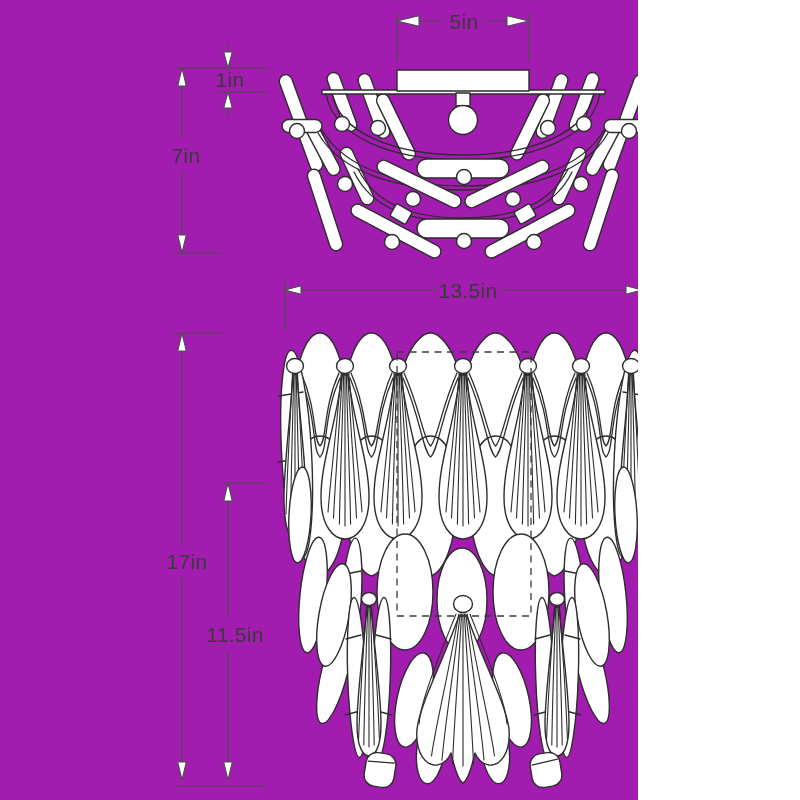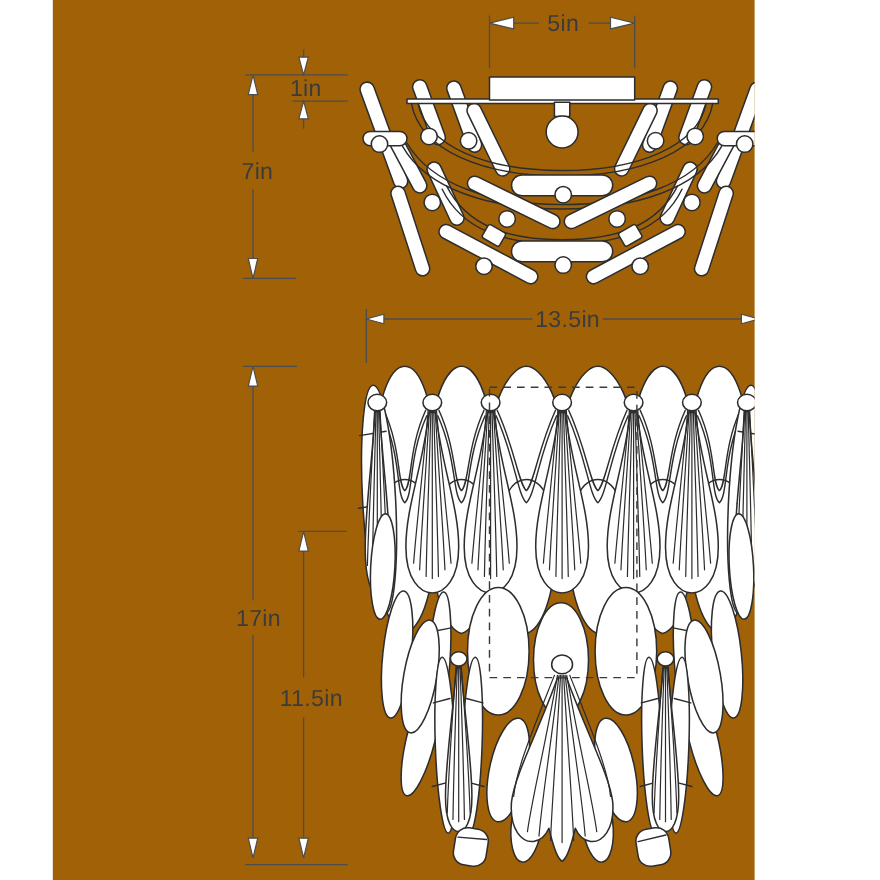--- a/index.html
+++ b/index.html
@@ -1,17 +1,17 @@
 <!DOCTYPE html>
 <html><head>
 <meta charset="utf-8">
 <style>
   html,body{margin:0;padding:0;background:#ffffff;}
-  #stage{width:638px;height:800px;background:#a16207;position:relative;overflow:hidden;
-         font-family:"Liberation Sans", sans-serif;margin-left:48px;}
+  #stage{width:638px;height:800px;background:#a21caf;position:relative;overflow:hidden;
+         font-family:"Liberation Sans", sans-serif;}
   svg{display:block;}
   .ln{fill:#ffffff;stroke:#2d2d2d;stroke-width:1.4;stroke-linejoin:round;stroke-linecap:round;}
   .st{fill:none;stroke:#2d2d2d;stroke-width:1.3;stroke-linejoin:round;stroke-linecap:round;}
   .thin{fill:none;stroke:#2d2d2d;stroke-width:1.1;stroke-linecap:round;}
   .dim{fill:none;stroke:#4d4d4d;stroke-width:1.2;stroke-linecap:butt;}
   .arw{fill:#ffffff;stroke:#4d4d4d;stroke-width:1.1;stroke-linejoin:miter;}
   .dtxt{font-size:21px;fill:#3b3b3b;letter-spacing:0.3px;}
   .dash{fill:none;stroke:#3a3a3a;stroke-width:1.3;stroke-dasharray:7 5.5;}
 </style>
 </head>

